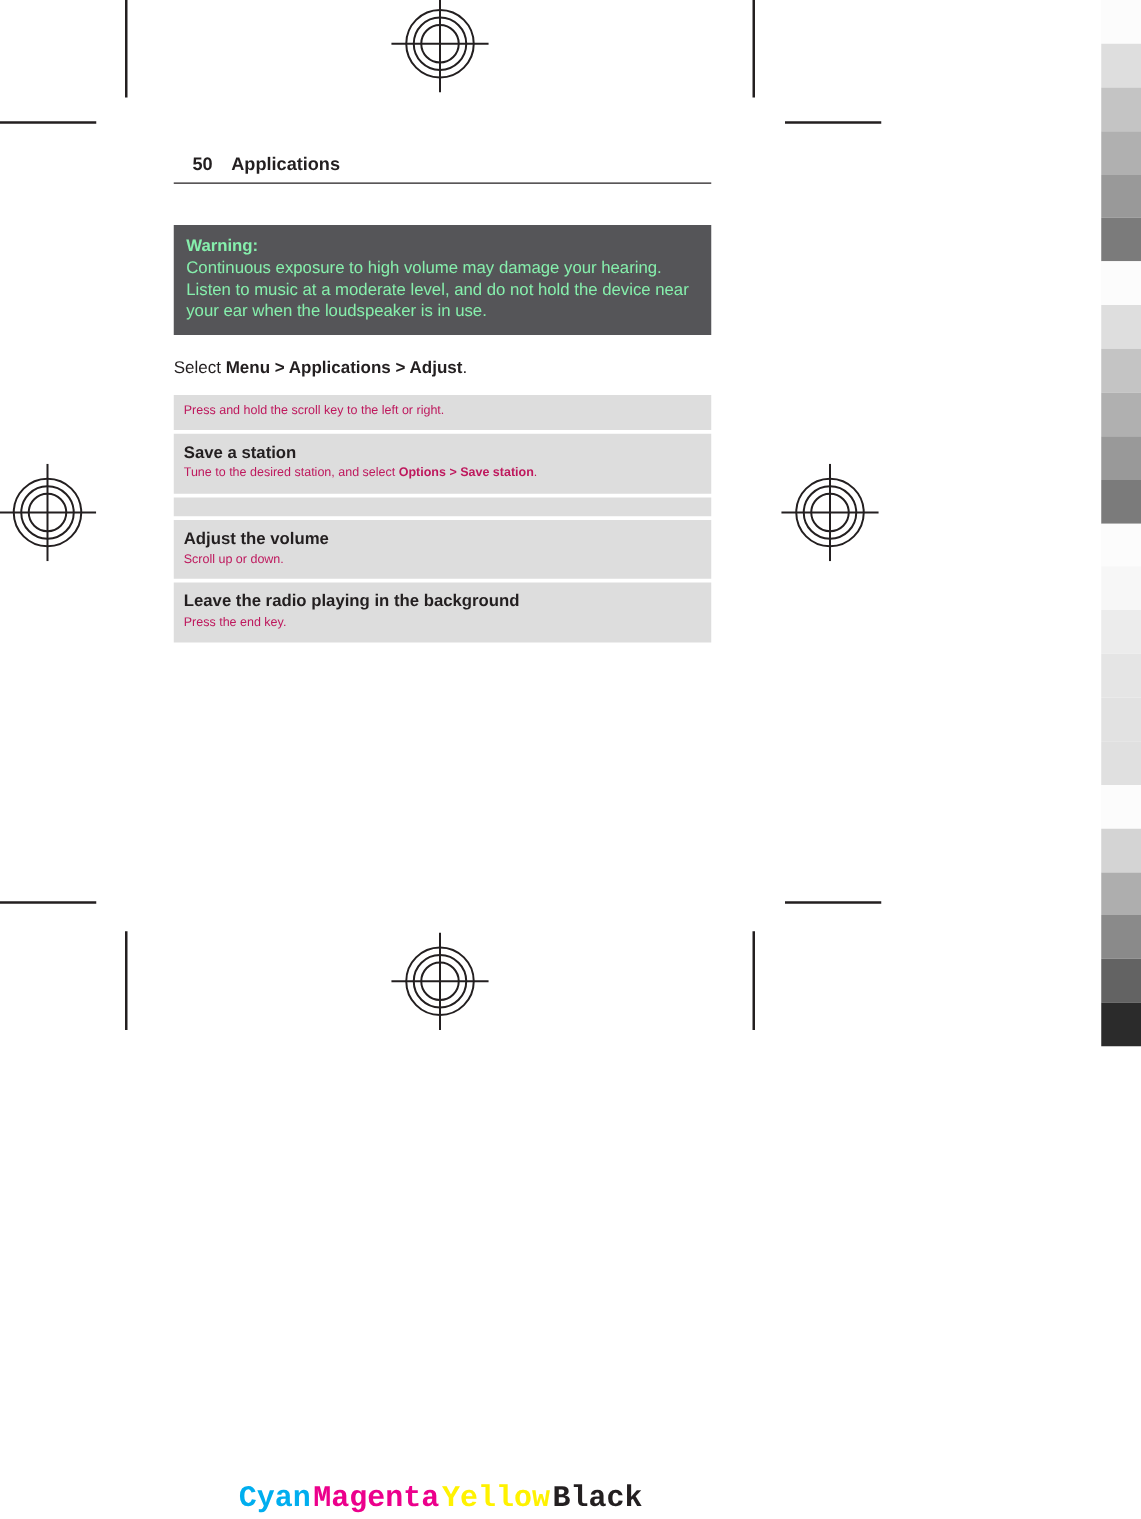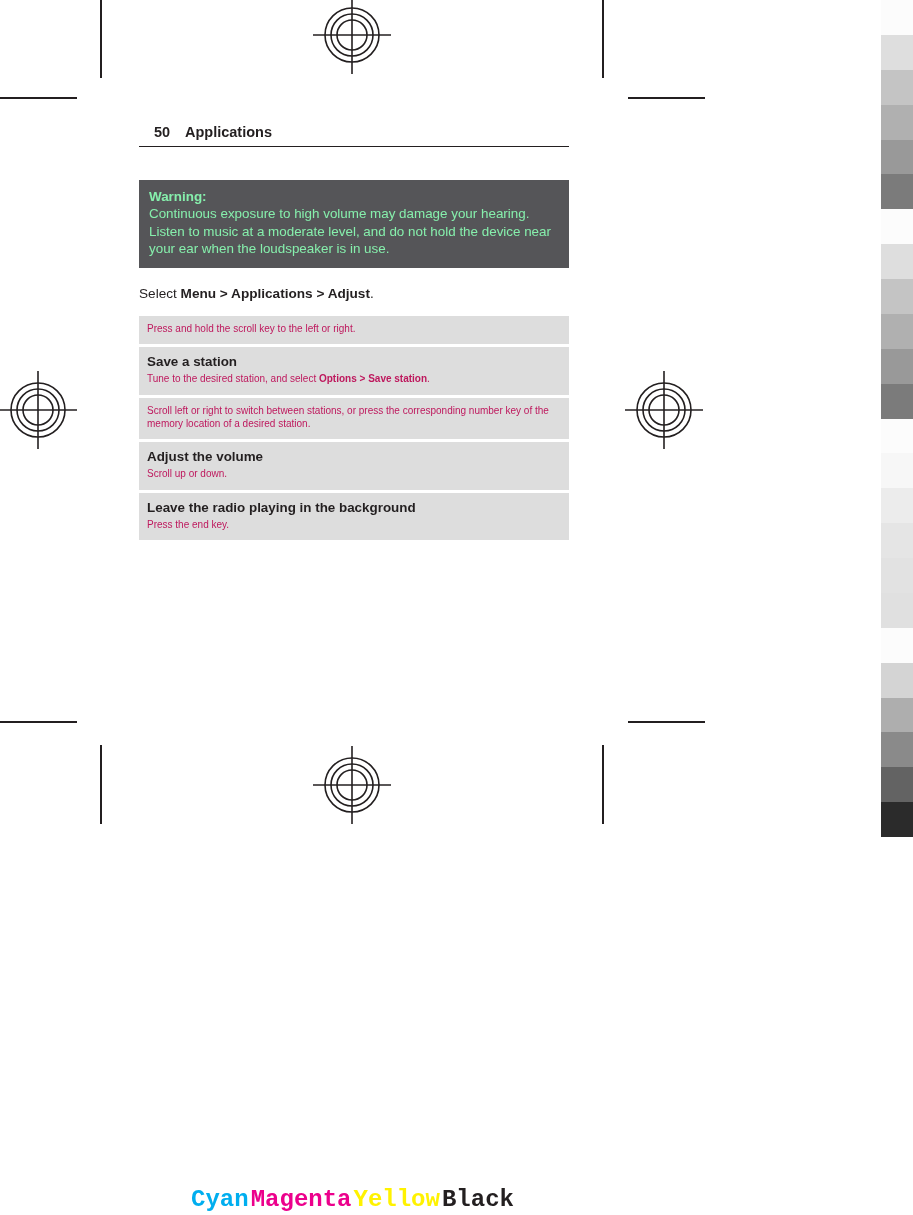--- a/index.html
+++ b/index.html
@@ -243,21 +243,20 @@
     <div class="task-row">
       <span class="task-desc">Press and hold the scroll key to the left or right.</span>
     </div>
 
     <div class="task-row">
       <span class="task-title">Save a station</span>
       <span class="task-desc"><span>Tune to the desired station, and select </span><b>Options</b><b> &gt; </b><b>Save station</b><span>.</span></span>
     </div>
 
     <div class="task-row">
-      <span class="task-desc">Scroll left or right to switch between stations, or press the corresponding number key of the memory location of a desired station.</span>
     </div>
 
     <div class="task-row">
       <span class="task-title">Adjust the volume</span>
       <span class="task-desc">Scroll up or down.</span>
     </div>
 
     <div class="task-row">
       <span class="task-title">Leave the radio playing in the background</span>
       <span class="task-desc">Press the end key.</span>

